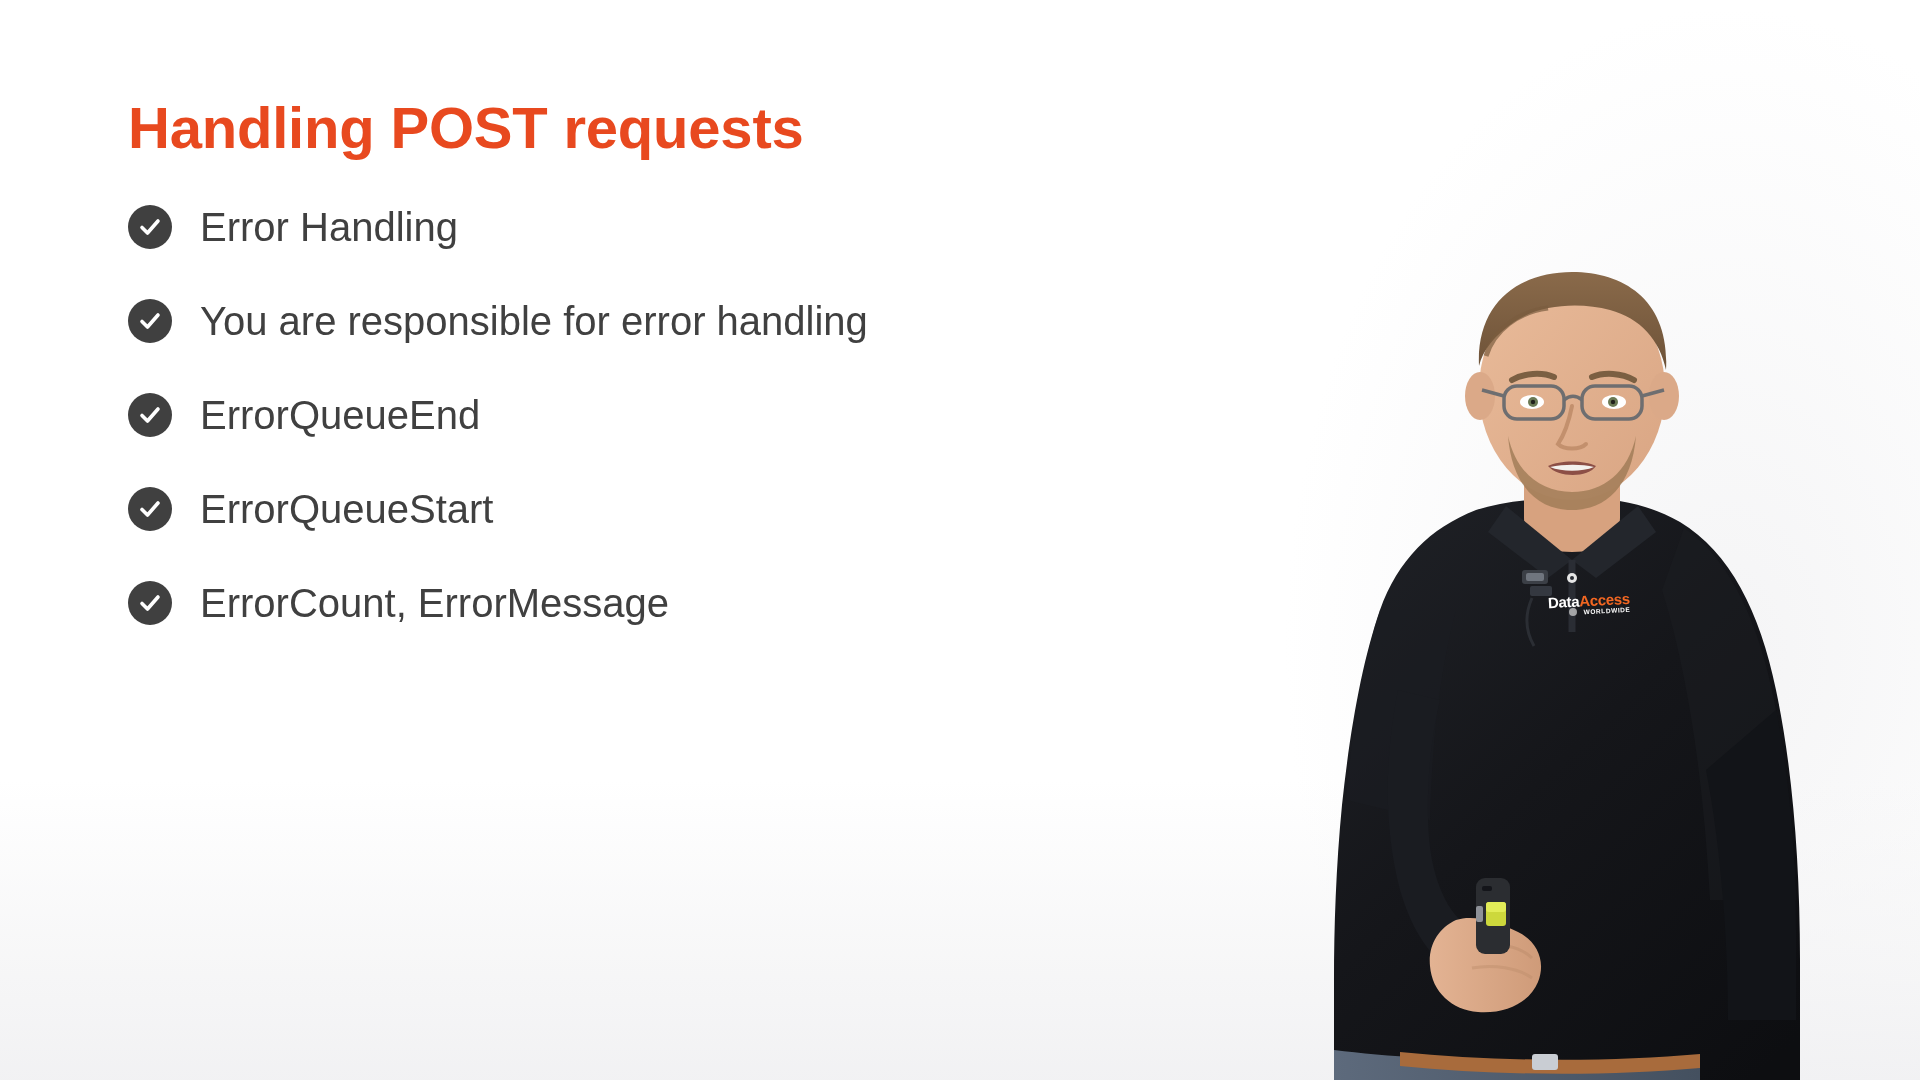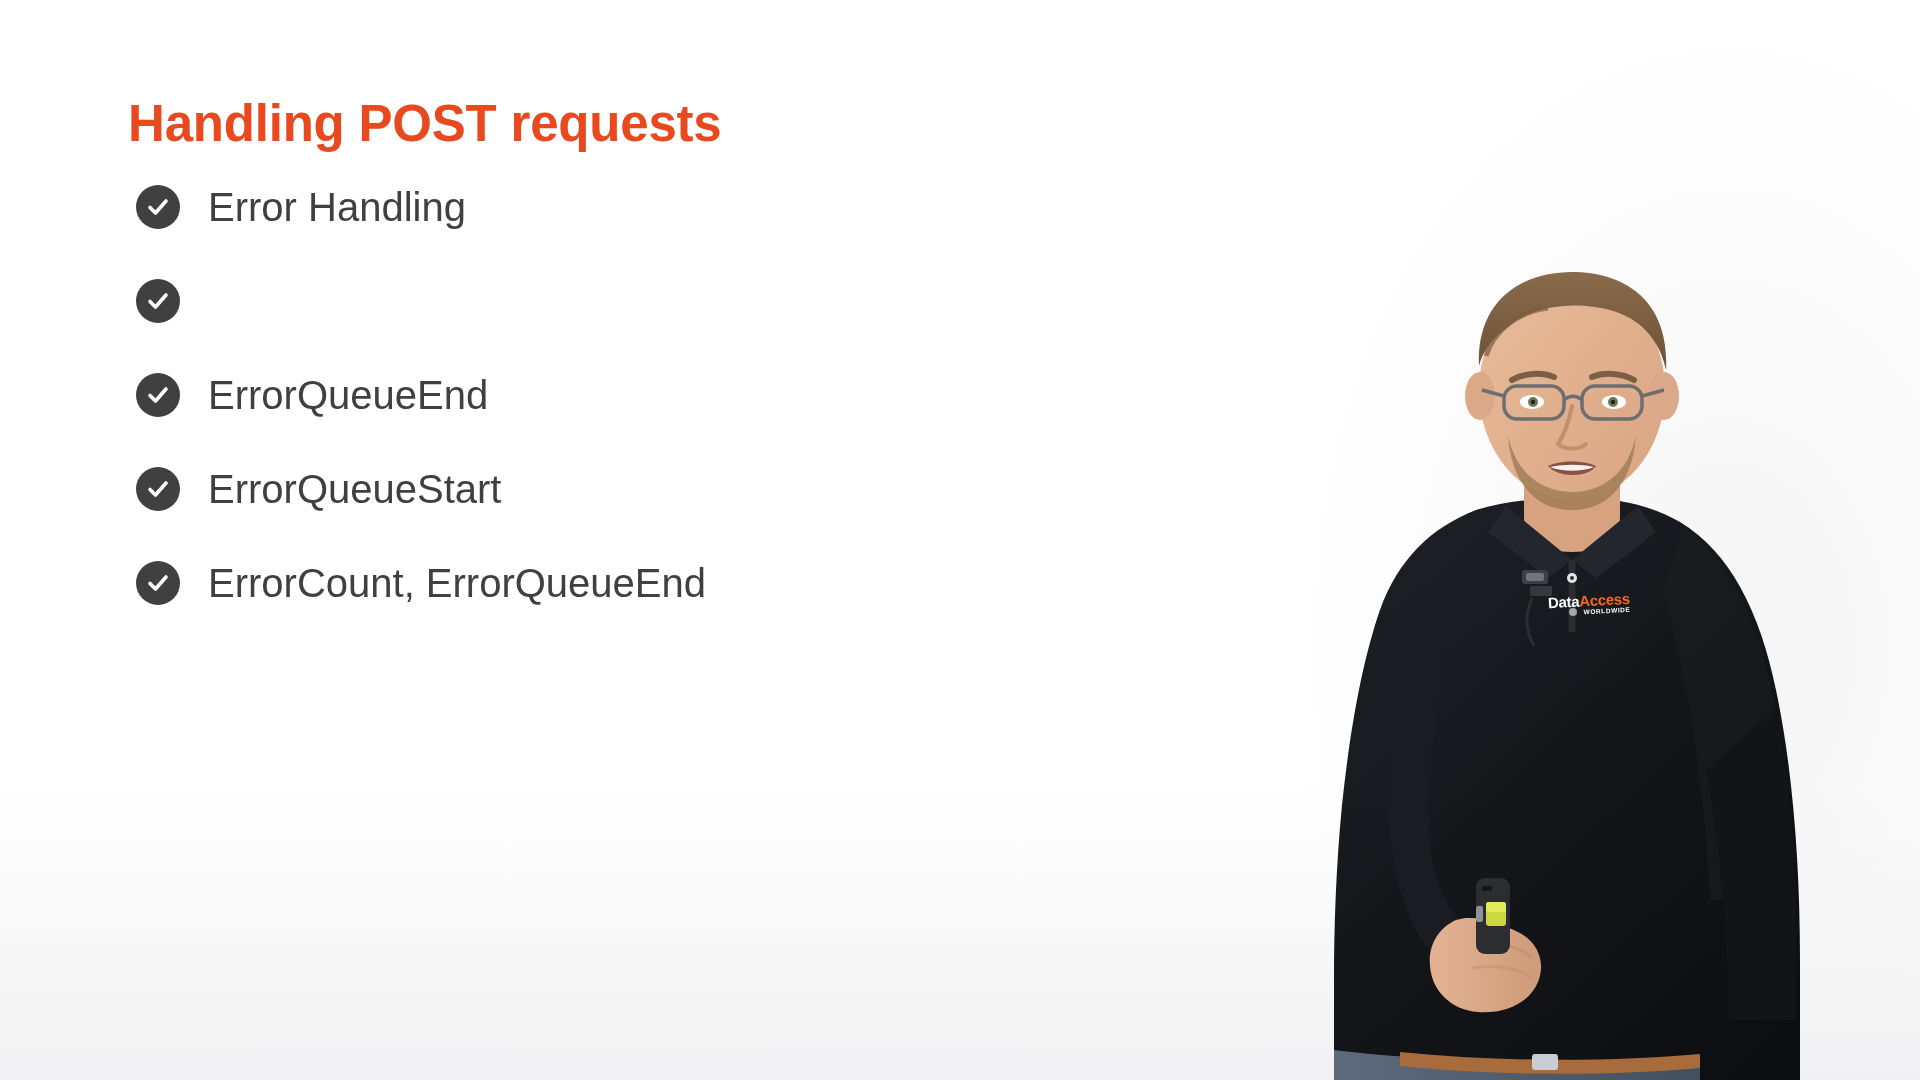--- a/index.html
+++ b/index.html
@@ -39,31 +39,31 @@
 
   
   .content {
     position: absolute;
     left: 128px;
     top: 96px;
     width: 1080px;
   }
 
   .slide-title {
-    font-size: 51px;
+    font-size: 58px;
     font-weight: bold;
     color: #e8491f;
     letter-spacing: -0.2px;
-    margin: 0 0 32px 0;
+    margin: 0 0 44px 0;
     line-height: 1.1;
   }
 
   .bullet-list {
     list-style: none;
-    margin: 8px;
+    margin: 0;
     padding: 0;
   }
 
   .bullet-item {
     display: flex;
     align-items: center;
     margin-bottom: 48px;
     min-height: 46px;
   }
 
@@ -281,20 +281,21 @@
         </span>
         <span class="bullet-text">Error Handling</span>
       </li>
 
       <li class="bullet-item">
         <span class="bullet-icon">
           <svg width="26" height="26" viewBox="0 0 26 26" aria-hidden="true">
             <path d="M5 13.5 L10.5 19 L21 7" fill="none" stroke="#ffffff" stroke-width="3.6" stroke-linecap="round" stroke-linejoin="round"></path>
           </svg>
         </span>
+        <span class="bullet-text">You are responsible for error handling</span>
       </li>
 
       <li class="bullet-item">
         <span class="bullet-icon">
           <svg width="26" height="26" viewBox="0 0 26 26" aria-hidden="true">
             <path d="M5 13.5 L10.5 19 L21 7" fill="none" stroke="#ffffff" stroke-width="3.6" stroke-linecap="round" stroke-linejoin="round"></path>
           </svg>
         </span>
         <span class="bullet-text">ErrorQueueEnd</span>
       </li>
@@ -307,19 +308,19 @@
         </span>
         <span class="bullet-text">ErrorQueueStart</span>
       </li>
 
       <li class="bullet-item">
         <span class="bullet-icon">
           <svg width="26" height="26" viewBox="0 0 26 26" aria-hidden="true">
             <path d="M5 13.5 L10.5 19 L21 7" fill="none" stroke="#ffffff" stroke-width="3.6" stroke-linecap="round" stroke-linejoin="round"></path>
           </svg>
         </span>
-        <span class="bullet-text">ErrorCount, ErrorQueueEnd</span>
+        <span class="bullet-text">ErrorCount, ErrorMessage</span>
       </li>
 
     </ul>
   </div>
 
 </div>
 
 </body></html>

